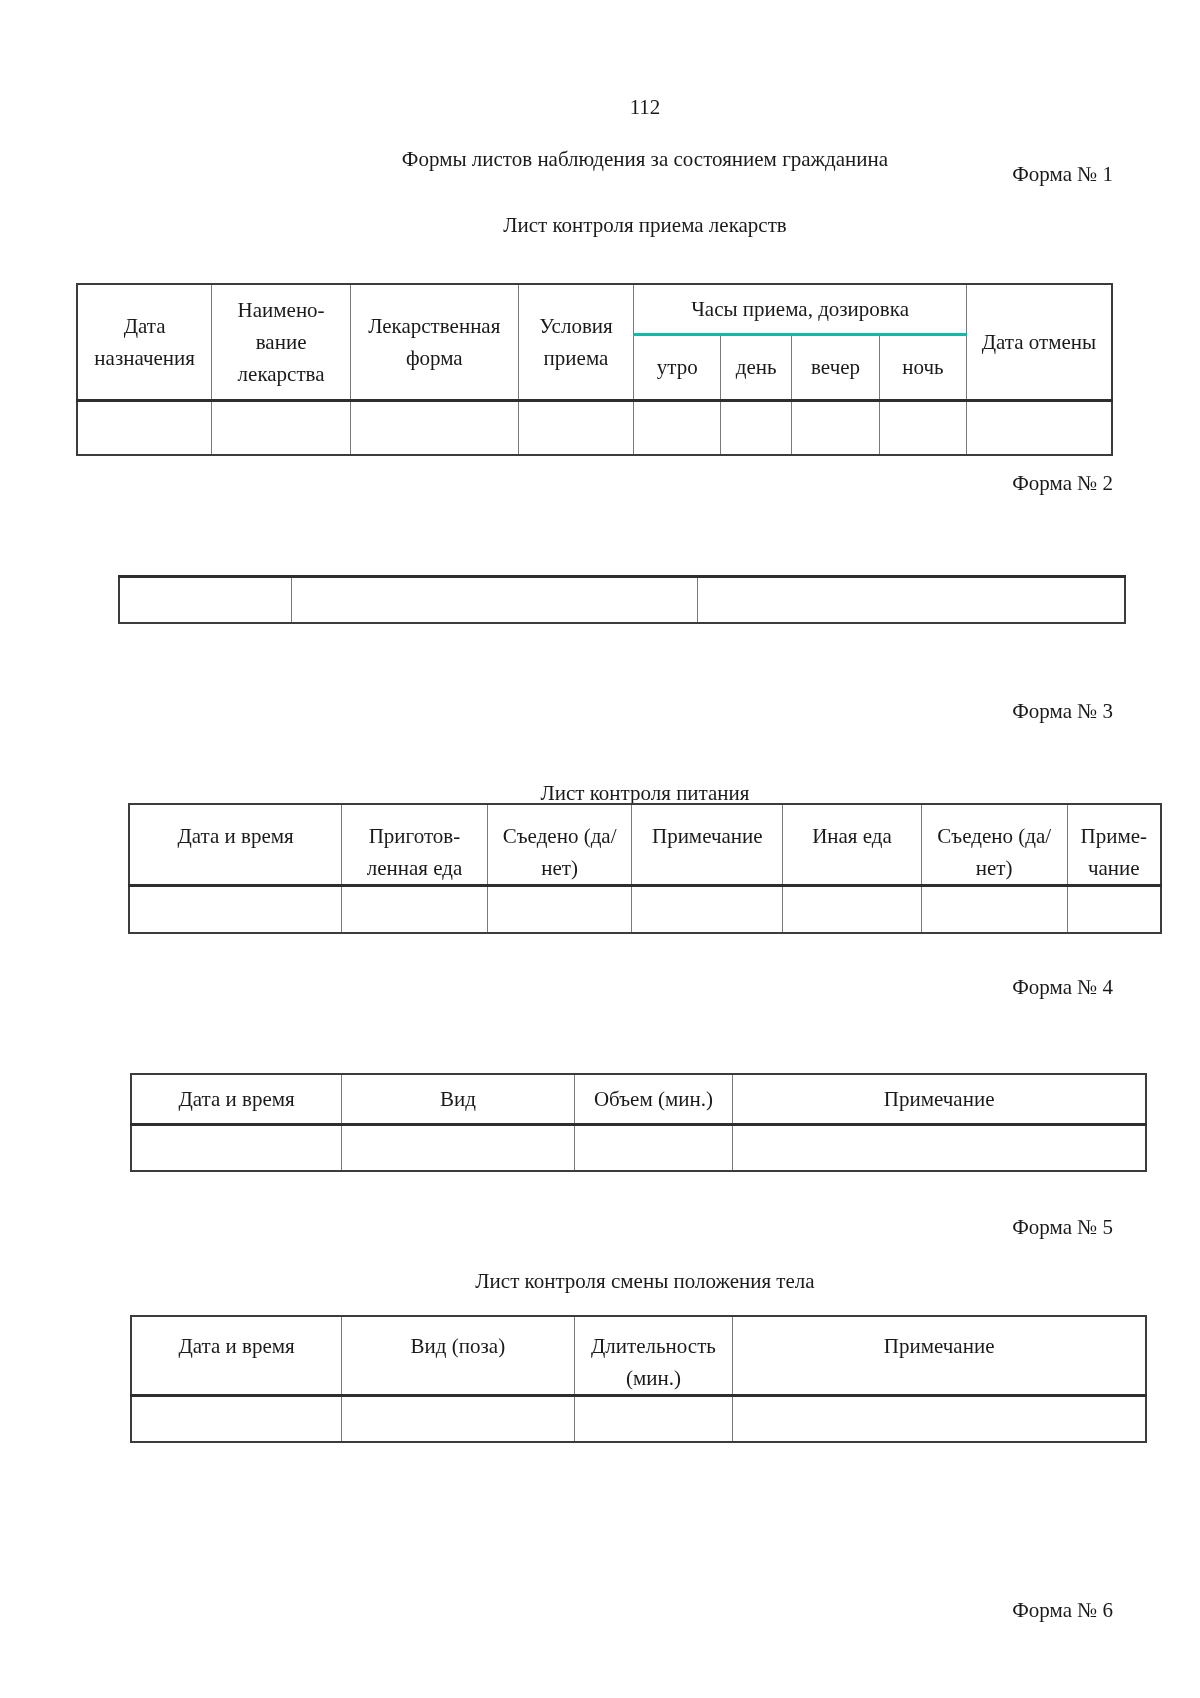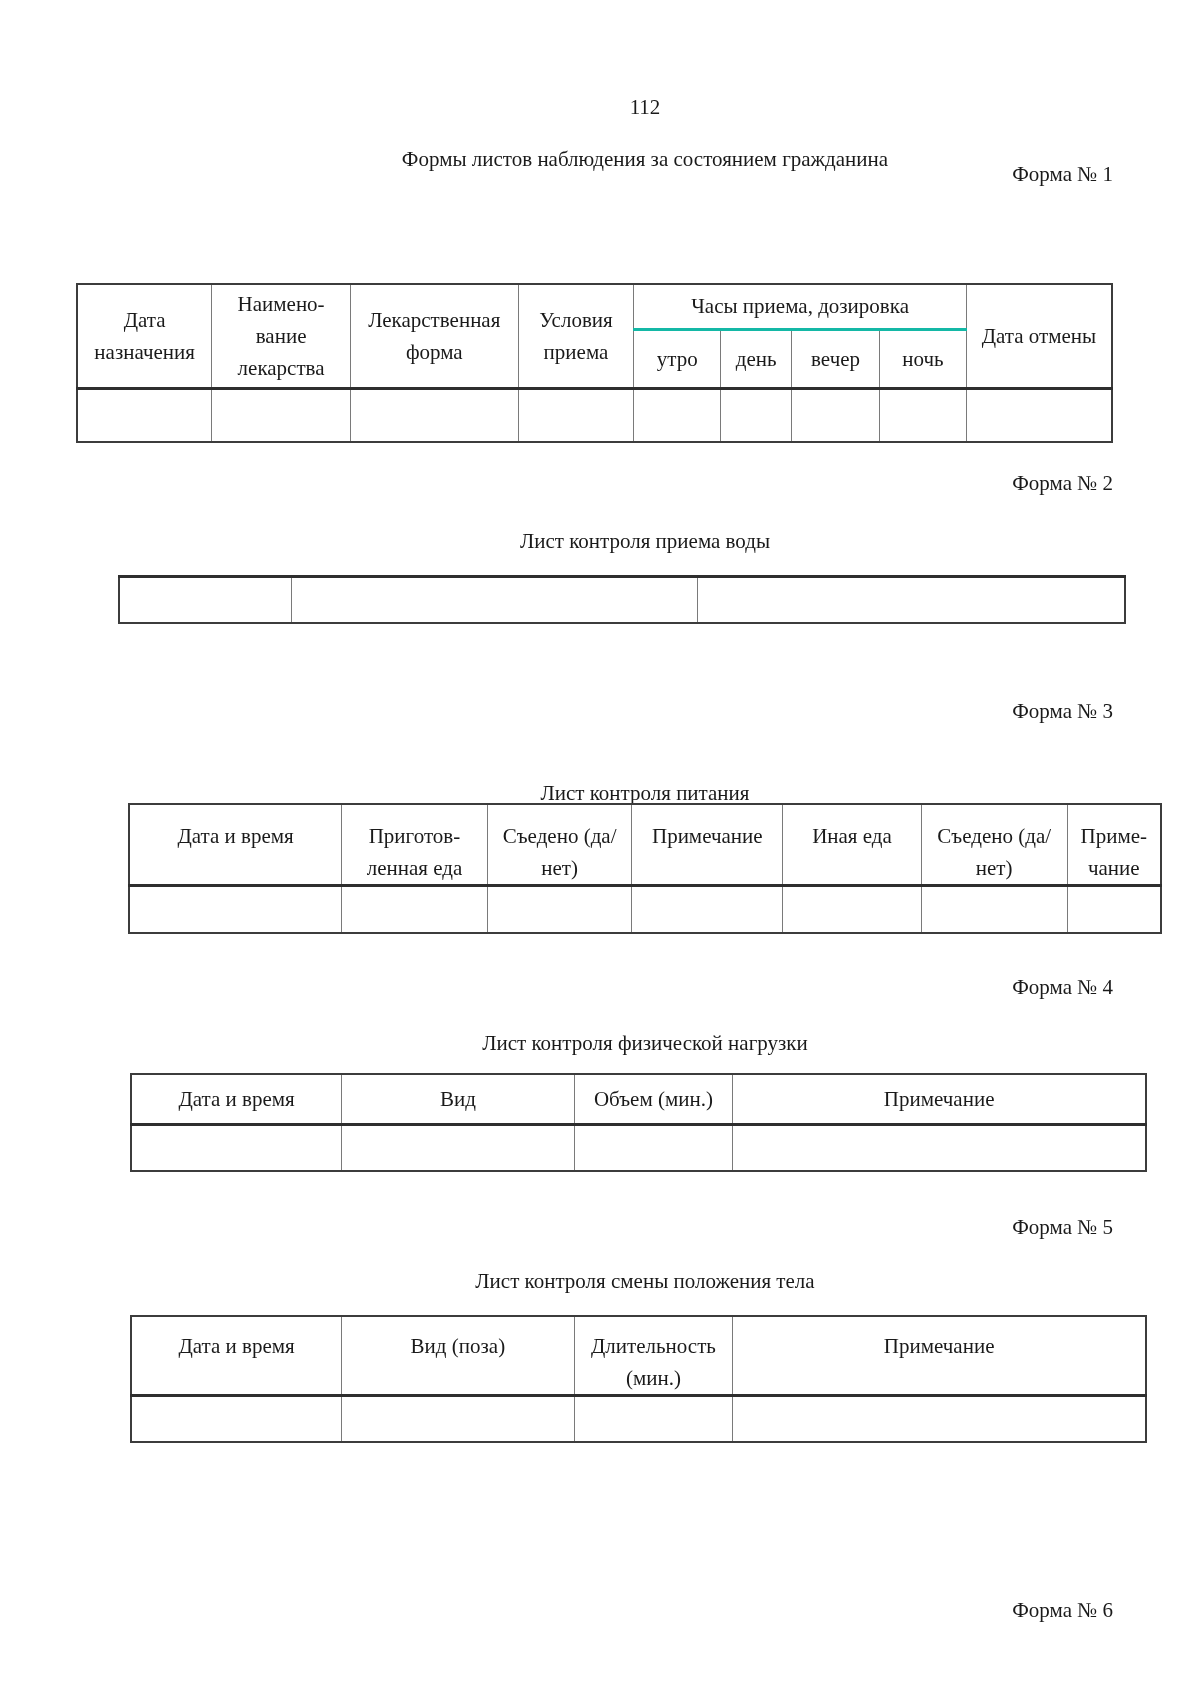--- a/index.html
+++ b/index.html
@@ -32,21 +32,21 @@
   }
   
   table.t tr.data td{border-top:3px solid #2e2e2e;}
   
   table.t th.group{border-bottom:3px solid #14b8a6;}
 
   .t1{top:283px;left:76px;width:1037px;}
   .t1 tr.h-top{height:45px;}
   .t1 tr.h-sub{height:59px;}
   .t1 tr.data{height:54px;}
-  .t1 th.narrow{padding:0 14px;}
+  .t1 th.narrow{padding:9px 14px;}
 
   .t2{top:575px;left:118px;width:1008px;}
   .t2 tr.h{height:49px;}
   .t2 tr.data{height:46px;}
 
   .t3{top:803px;left:128px;width:1034px;}
   .t3 tr.h{height:81px;}
   .t3 tr.h th{vertical-align:top;padding-top:15px;}
   .t3 tr.data{height:47px;}
   .t3 th.narrow{padding:0 10px 0 10px;padding-top:15px;}
@@ -62,20 +62,21 @@
 </style>
 </head>
 <body>
 
 <div class="page">
 
   <div class="centered" style="top:78px">112</div>
   <div class="centered" style="top:130px">Формы листов наблюдения за состоянием гражданина</div>
 
   <div class="form-label" style="top:161px">Форма № 1</div>
+  <div class="centered" style="top:196px">Лист контроля приема лекарств</div>
 
   <table class="t t1">
     <colgroup>
       <col style="width:13.02%">
         <col style="width:13.40%">
         <col style="width:16.20%">
       <col style="width:11.19%">
         <col style="width:8.39%">
         <col style="width:6.85%">
       <col style="width:8.49%">
@@ -105,21 +106,20 @@
         <td></td>
           <td></td>
         <td></td>
           <td></td>
         <td></td>
       </tr>
     </tbody>
   </table>
 
   <div class="form-label" style="top:470px">Форма № 2</div>
-  <div class="centered" style="top:512px">Лист контроля приема воды</div>
 
   <table class="t t2">
     <colgroup>
       <col style="width:17.16%">
         <col style="width:40.38%">
         <col style="width:42.46%">
     </colgroup>
     <tbody>
       <tr class="data">
         <td></td>
@@ -158,21 +158,20 @@
         <td></td>
           <td></td>
         <td></td>
           <td></td>
         <td></td>
       </tr>
     </tbody>
   </table>
 
   <div class="form-label" style="top:974px">Форма № 4</div>
-  <div class="centered" style="top:1014px">Лист контроля физической нагрузки</div>
 
   <table class="t t4">
     <colgroup>
       <col style="width:20.75%">
         <col style="width:22.91%">
         <col style="width:15.63%">
         <col style="width:40.71%">
     </colgroup>
     <tbody>
       <tr class="h">

